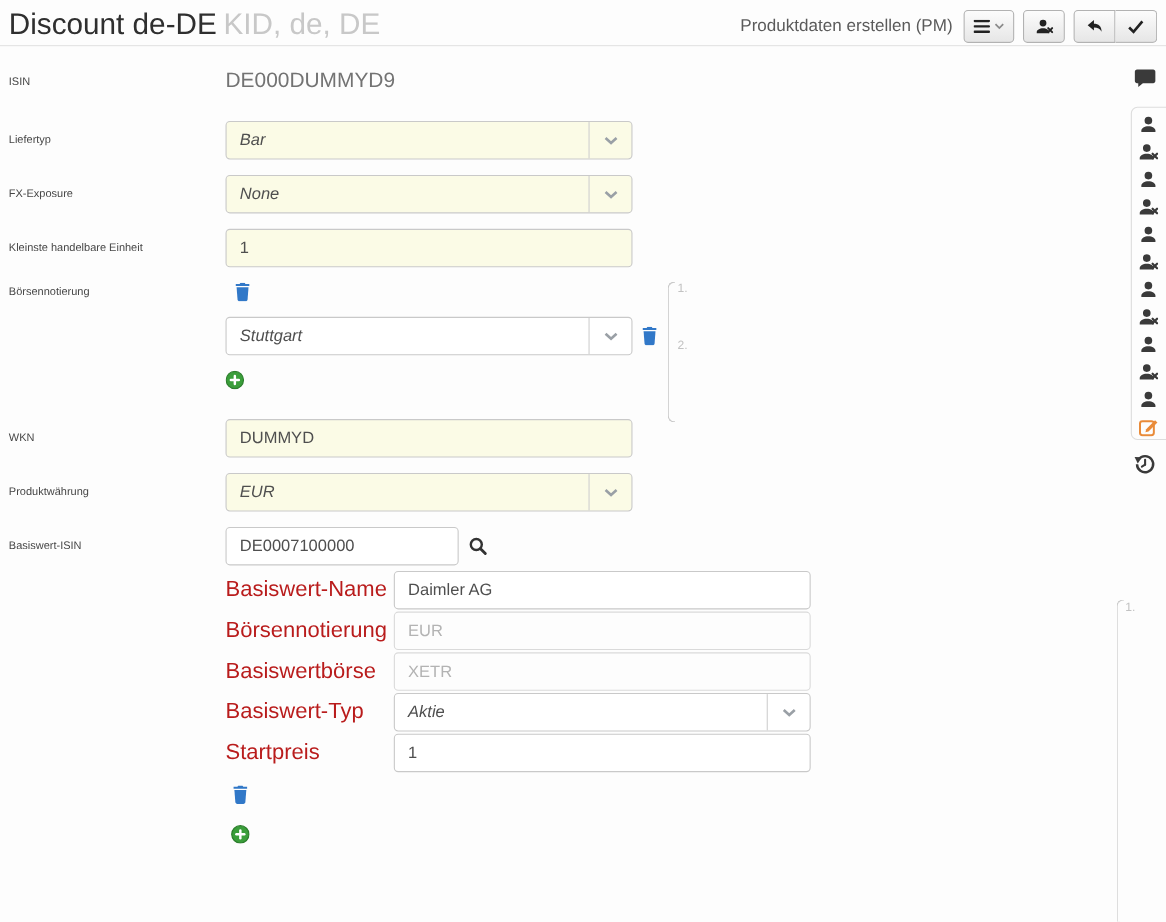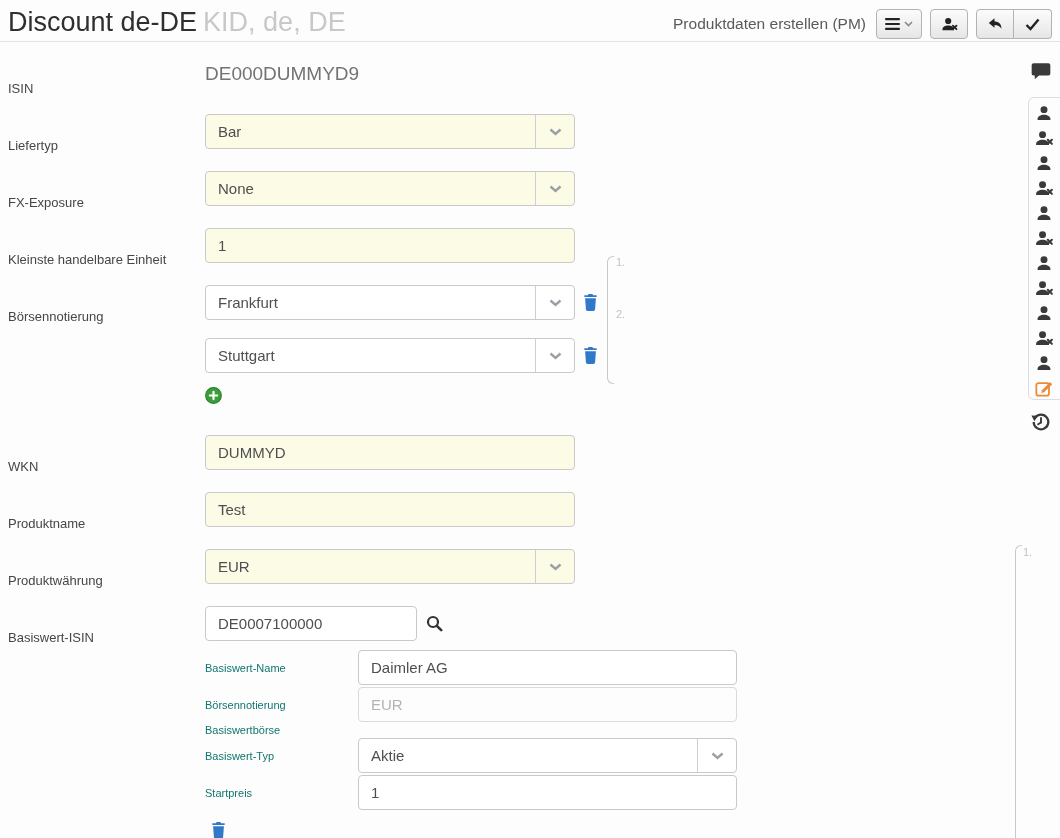--- a/index.html
+++ b/index.html
@@ -21,39 +21,39 @@
     justify-content:center; gap:4px; background:linear-gradient(#fcfcfc,#e6e6e6);
     border:1px solid #b2b2b2; border-radius:4px; cursor:pointer;
   }
   .btn-group { display:inline-flex; }
   .btn-group .btn { border-radius:0; border-left-width:0; }
   .btn-group .btn:first-child { border-radius:4px 0 0 4px; border-left-width:1px; }
   .btn-group .btn:last-child { border-radius:0 4px 4px 0; }
   
   .form { padding-top:22px; }
   .row { display:flex; align-items:center; margin:0 0 14px 8px; }
-  .row .lbl { width:197px; flex-shrink:0; font-size:13px; color:#464646;margin-top:28px; }
+  .row .lbl { width:197px; flex-shrink:0; font-size:10px; color:#464646; }
   .isin-row { height:20px; margin-bottom:26px; }
   .isin-value { font-size:19px; color:#737373; }
   .field {
     width:370px; height:35px; border:1px solid #c9c9c9; border-radius:4px;
     background:#fff; font-size:15px; color:#4f4f4f; padding:0 10px 0 12px;
   }
   div.field { display:flex; align-items:center; padding-right:0; }
   .yellow { background:#fbfbe6; }
-  .select { justify-content:space-between; cursor:pointer; }
+  .select { justify-content:space-between; cursor:pointer;font-style:italic; }
   .caret-seg { width:39px; align-self:stretch; border-left:1px solid #cfcfcf;
                display:flex; align-items:center; justify-content:center; flex-shrink:0; }
   input.field.disabled { color:#b3b3b3; border-color:#dadada; background:#fdfdfd; }
   .icon-btn { background:none; border:none; cursor:pointer; display:inline-flex;
               align-items:center; justify-content:center; padding:0; }
   .trash-gap { margin-left:8px; }
   .plus-row { margin:13px 0 27px 205px; height:17px; }
   .sub-row { display:flex; align-items:center; margin:0 0 2px 205px; }
-  .sub-row .lbl { width:153px; flex-shrink:0; font-size:11px; color:#0f766e; }
+  .sub-row .lbl { width:153px; flex-shrink:0; font-size:20px; color:#b91c1c; }
   .sub-field { width:379px; }
   .bw-isin { width:212px; }
   .search-gap { margin-left:9px; }
   .bw-trash-row { margin:12px 0 0 211px; height:17px; }
   .bw-plus-row { margin:19px 0 0 210px; height:17px; }
   .mb5 { margin-bottom:5px; }
   
   .bracket { position:absolute; border-color:#c9c9c9; border-style:solid; }
   .bracket-boersen { left:607px; top:256px; width:7px; height:128px;
                      border-width:1px 0 1px 1px; border-radius:6px 0 0 6px; }
@@ -155,28 +155,20 @@
     </div>
   </div>
 
   <div class="row">
     <span class="lbl">Kleinste handelbare Einheit</span>
     <input class="field yellow" value="1" style="">
   </div>
 
   <div class="row">
     <span class="lbl">Börsennotierung</span>
-    <div class="field select">
-      <span>Frankfurt</span>
-      <span class="caret-seg">
-          <svg width="13" height="8" viewBox="0 0 13 8">
-            <polyline points="1.5,1.5 6.5,6 11.5,1.5" fill="none" stroke="#9aa0a6" stroke-width="2.4"></polyline>
-          </svg>
-        </span>
-    </div>
     <button class="icon-btn trash-gap">
       <span>
           <svg width="15" height="17" viewBox="0 0 14 16">
             <g fill="#3178c8">
               <path d="M5.2 0h3.6l.7 1.2h3.3v1.6H1.2V1.2h3.3z"></path>
               <path d="M1.9 3.9h10.2l-.8 10.4c-.1.9-.8 1.6-1.7 1.6H4.4c-.9 0-1.6-.7-1.7-1.6z"></path>
             </g>
           </svg>
         </span>
     </button>
@@ -216,24 +208,20 @@
           </svg>
         </span>
     </button>
   </div>
 
   <div class="row">
     <span class="lbl">WKN</span>
     <input class="field yellow" value="DUMMYD" style="">
   </div>
 
-  <div class="row">
-    <span class="lbl">Produktname</span>
-    <input class="field yellow" value="Test" style="">
-  </div>
 
   <div class="row">
     <span class="lbl">Produktwährung</span>
     <div class="field yellow select">
       <span>EUR</span>
       <span class="caret-seg">
           <svg width="13" height="8" viewBox="0 0 13 8">
             <polyline points="1.5,1.5 6.5,6 11.5,1.5" fill="none" stroke="#9aa0a6" stroke-width="2.4"></polyline>
           </svg>
         </span>
@@ -258,20 +246,21 @@
     <input class="field sub-field" value="Daimler AG" style="">
   </div>
 
   <div class="sub-row">
     <span class="lbl">Börsennotierung</span>
     <input class="field sub-field disabled" disabled="" value="EUR" style="">
   </div>
 
   <div class="sub-row">
     <span class="lbl">Basiswertbörse</span>
+    <input class="field sub-field disabled" disabled="" value="XETR" style="">
   </div>
 
   <div class="sub-row">
     <span class="lbl">Basiswert-Typ</span>
     <div class="field sub-field select">
       <span>Aktie</span>
       <span class="caret-seg">
           <svg width="13" height="8" viewBox="0 0 13 8">
             <polyline points="1.5,1.5 6.5,6 11.5,1.5" fill="none" stroke="#9aa0a6" stroke-width="2.4"></polyline>
           </svg>

